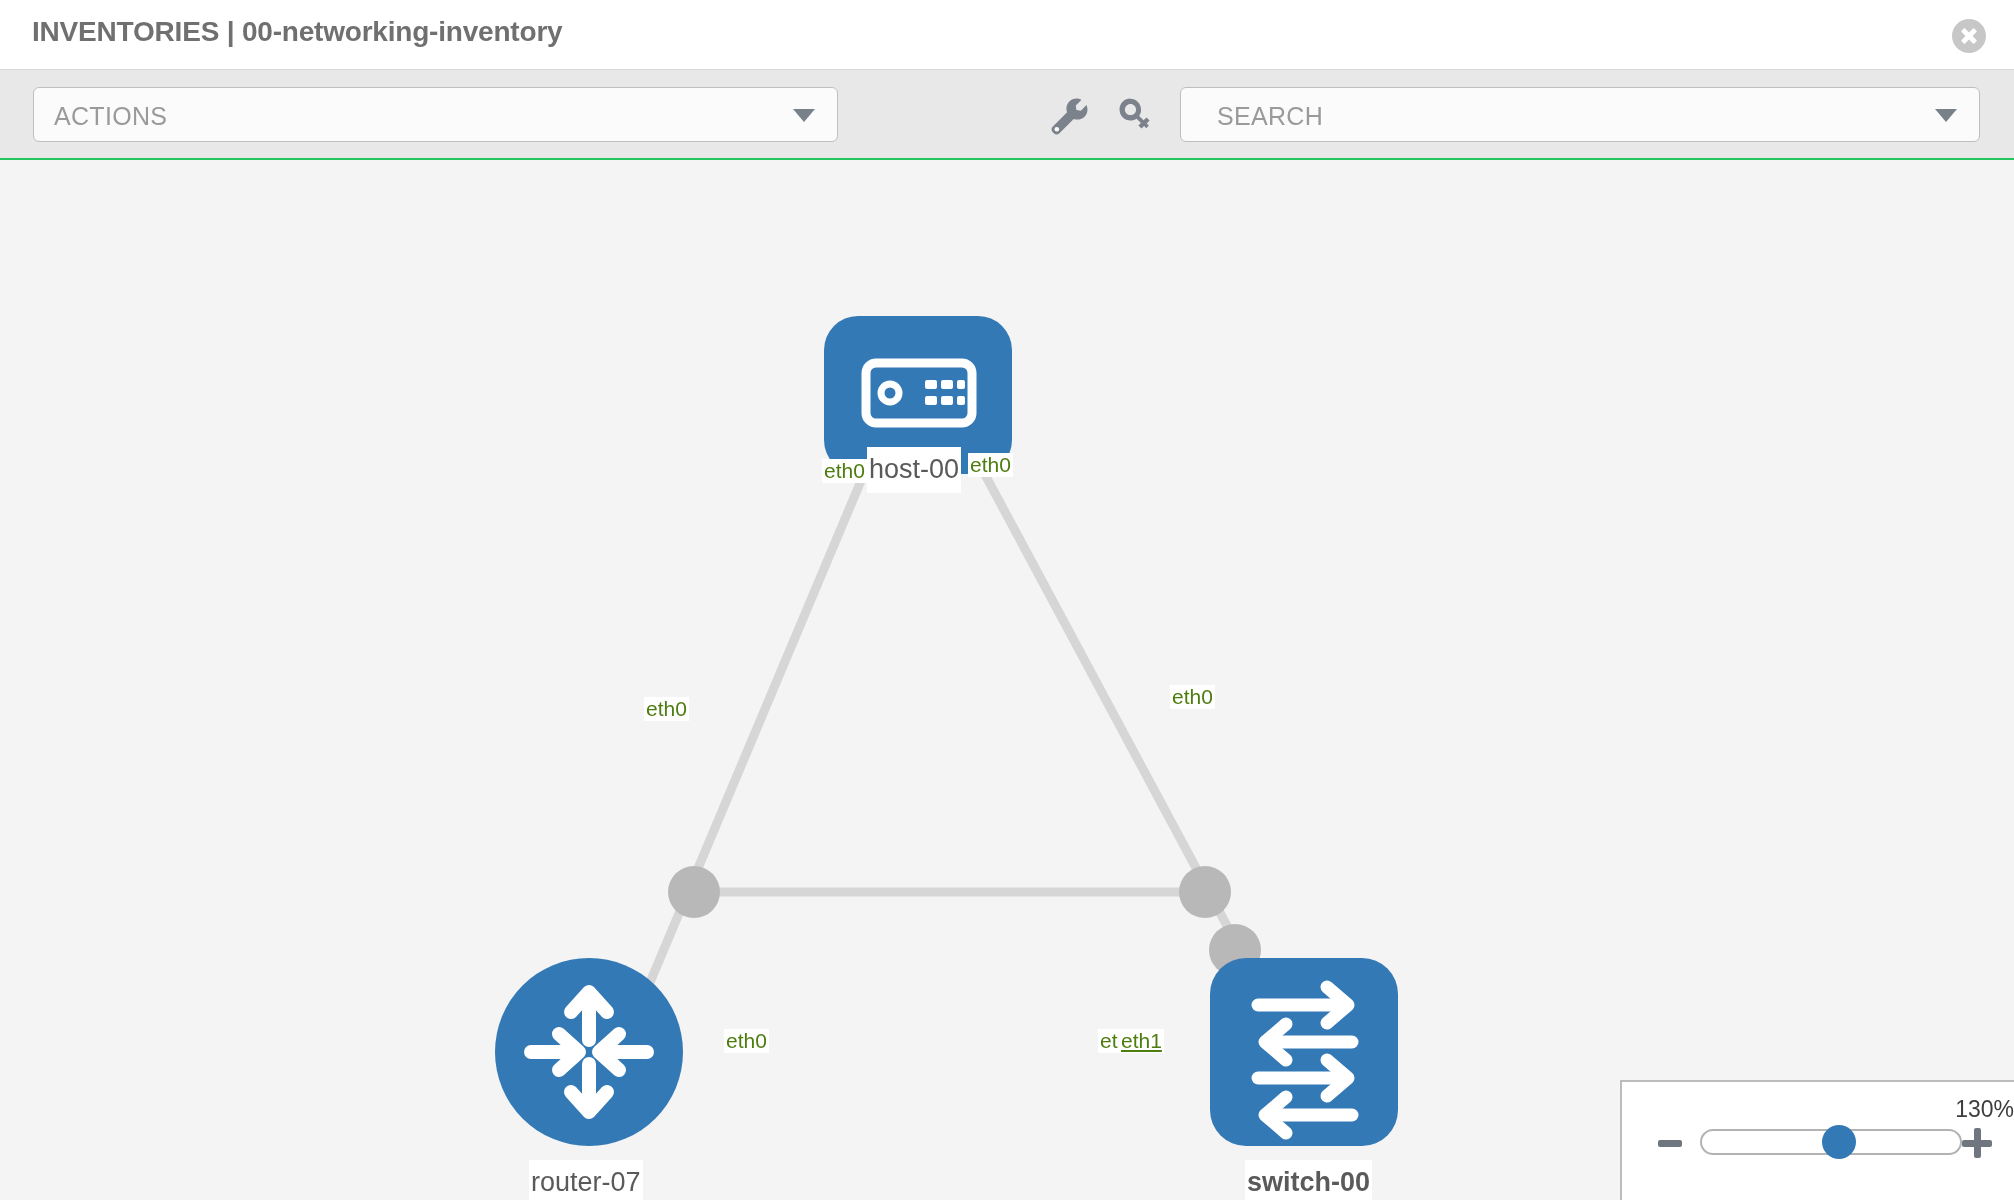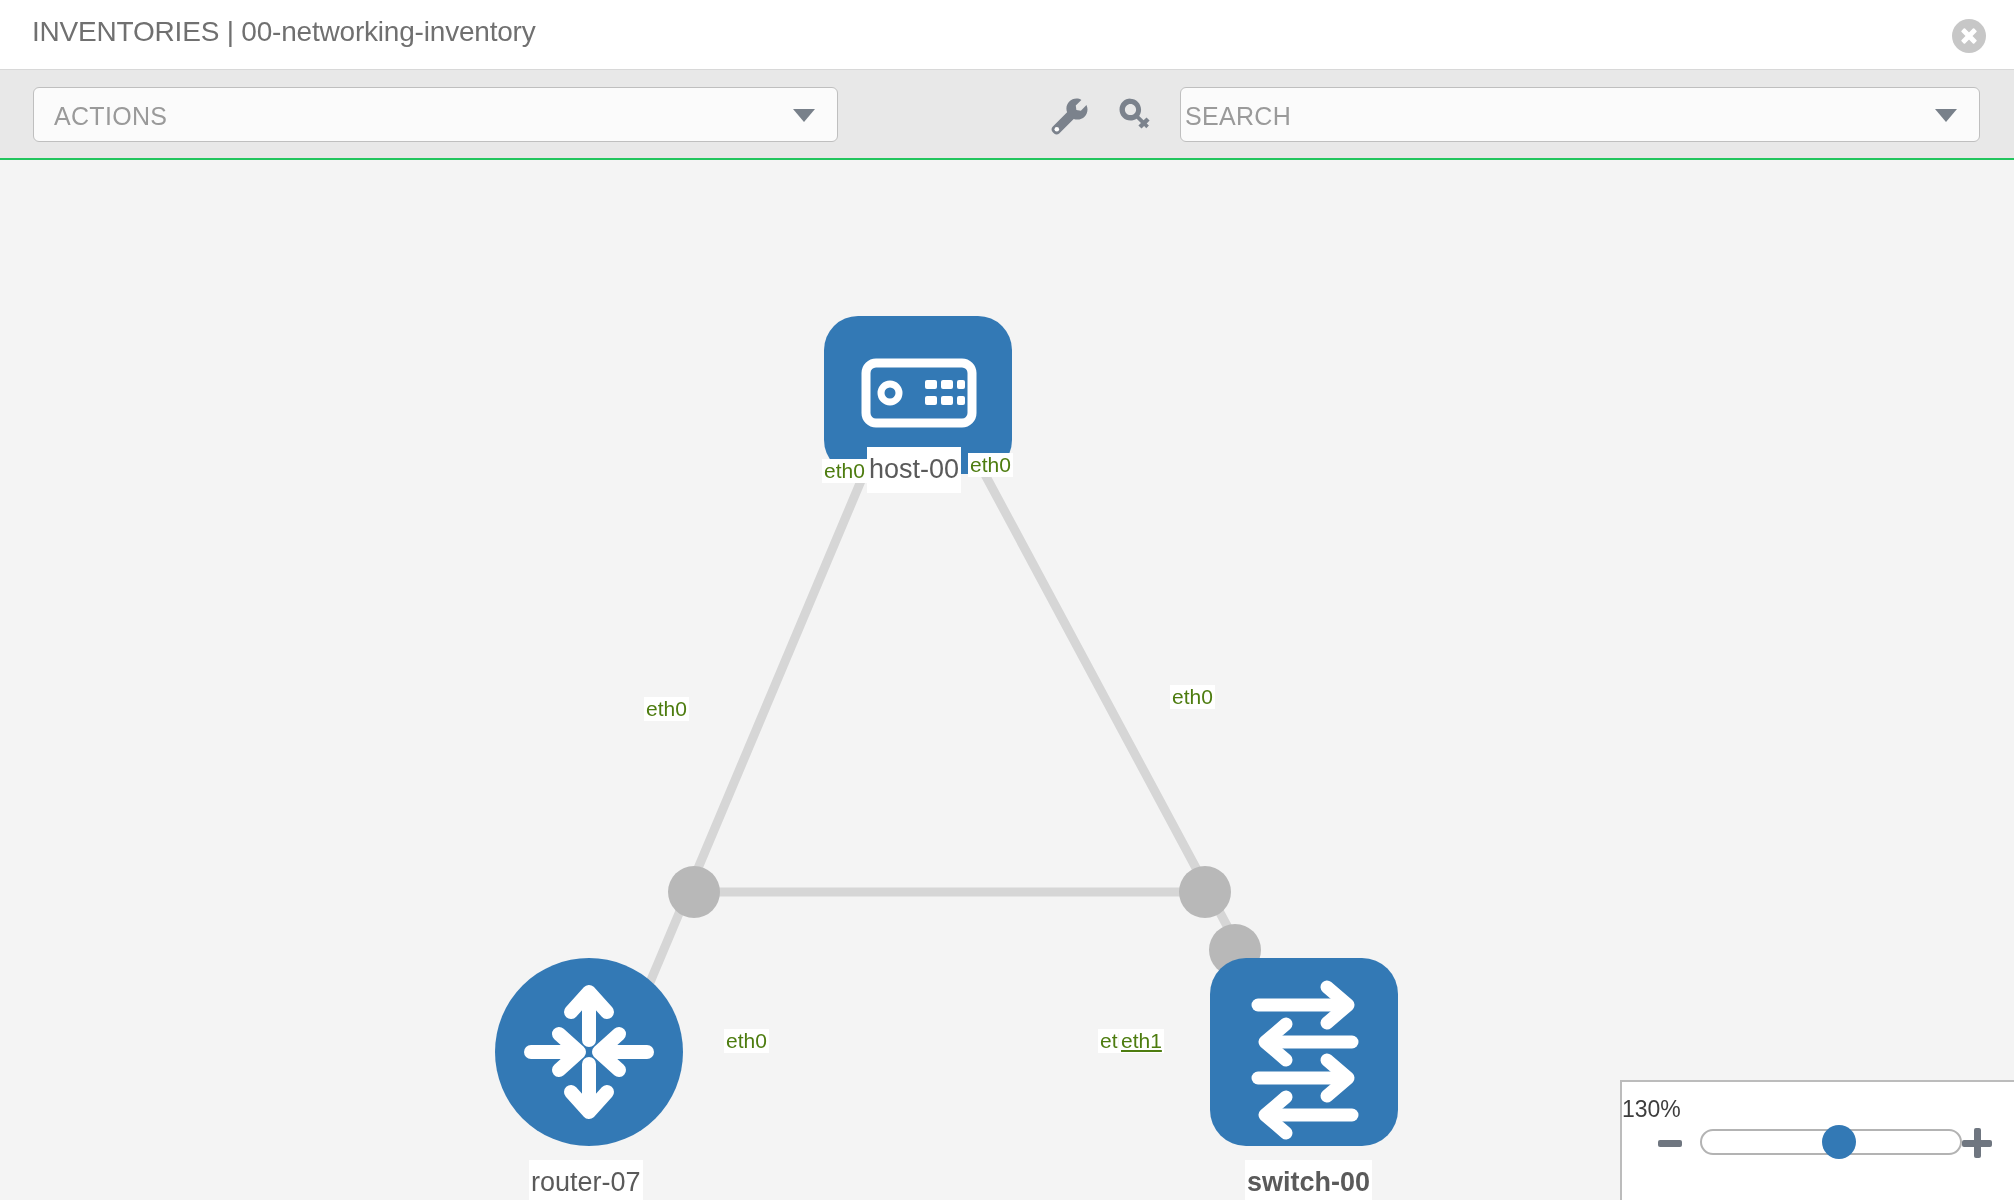--- a/index.html
+++ b/index.html
@@ -31,21 +31,21 @@
     height: 70px;
     background: #ffffff;
     border-bottom: 1px solid #d8d8d8;
     box-sizing: border-box;
   }
   .page-title {
     position: absolute;
     left: 32px;
     top: 16px;
     font-size: 28px;
-    font-weight: normal;
+    font-weight: bold;
     color: #707070;
     letter-spacing: -0.2px;
     white-space: nowrap;
   }
   .close-btn {
     position: absolute;
     right: 28px;
     top: 19px;
     width: 34px;
     height: 34px;
@@ -121,21 +121,21 @@
     width: 800px;
     height: 55px;
     background: #fbfbfb;
     border: 1px solid #bfbfbf;
     border-radius: 6px;
     box-sizing: border-box;
     cursor: text;
   }
   .search-select .label {
     position: absolute;
-    left: 4px;
+    left: 36px;
     top: 14px;
     font-size: 25px;
     color: #9a9a9a;
     letter-spacing: 0.3px;
   }
   .search-select .caret { right: 22px; top: 21px; }
 
   
   .canvas {
     position: absolute;
@@ -181,21 +181,21 @@
     height: 120px;
     background: #ffffff;
     border-top: 2px solid #bcbcbc;
     border-left: 2px solid #bcbcbc;
     box-sizing: border-box;
   }
   .zoom-value {
     position: absolute;
     left: 0; right: 0;
     top: 14px;
-    text-align: left;
+    text-align: right;
     font-size: 23px;
     color: #3d3d3d;
   }
   .zoom-minus {
     position: absolute;
     left: 36px;
     top: 58px;
     width: 24px;
     height: 7px;
     background: #6f7680;

